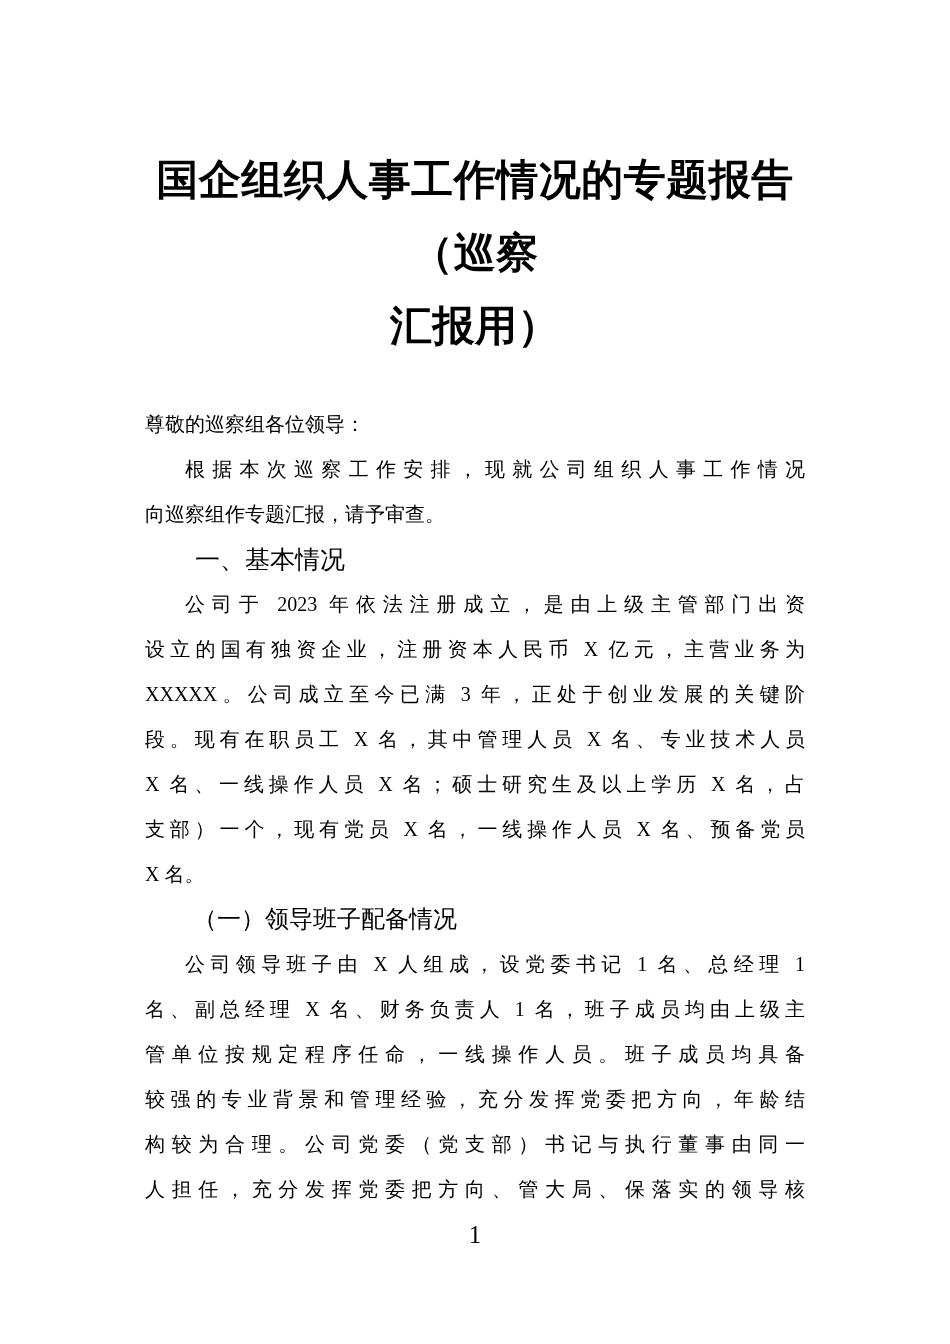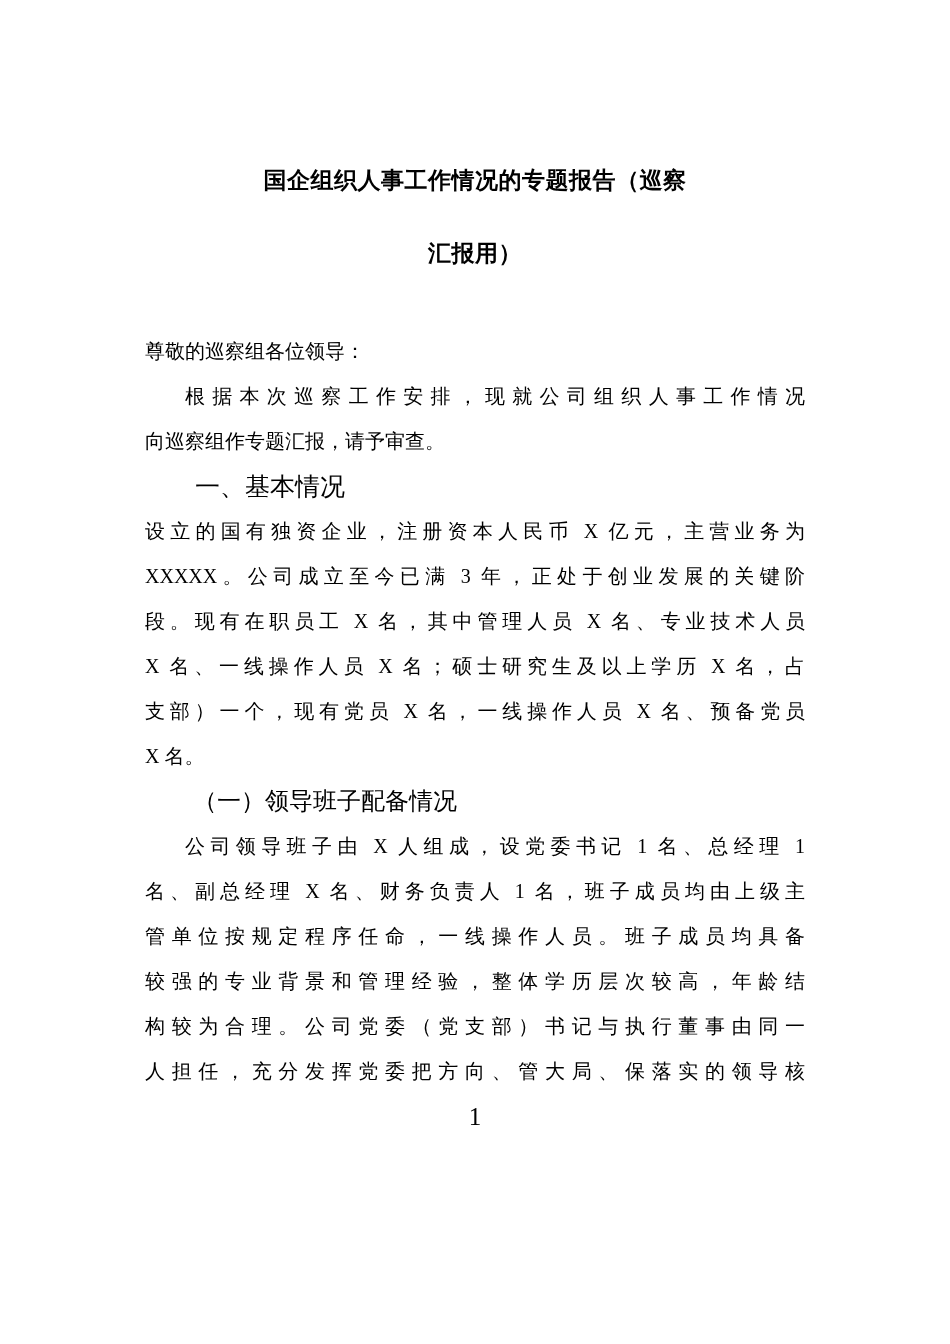--- a/index.html
+++ b/index.html
@@ -17,21 +17,21 @@
     overflow: hidden;
   }
   .content {
     position: absolute;
     left: 145px;
     top: 0;
     width: 660px;
   }
   .title {
     margin: 144px 0 39px 0;
-    font-size: 23px;
+    font-size: 42px;
     line-height: 73px;
     font-weight: bold;
     text-align: center;
     letter-spacing: 0.5px;
   }
   .title-line { display: block; }
   .line {
     font-size: 20px;
     line-height: 45px;
     white-space: normal;
@@ -66,29 +66,30 @@
   <div class="content">
     <h1 class="title">
       <span class="title-line">国企组织人事工作情况的专题报告（巡察</span>
       <span class="title-line">汇报用）</span>
     </h1>
     <div id="doc-body">
         <div class="line">尊敬的巡察组各位领导：</div>
         <div class="line full indent">根据本次巡察工作安排，现就公司组织人事工作情况</div>
         <div class="line">向巡察组作专题汇报，请予审查。</div>
         <div class="line h1">一、基本情况</div>
+        <div class="line full indent">公司于 2023 年依法注册成立，是由上级主管部门出资</div>
         <div class="line full">设立的国有独资企业，注册资本人民币 X 亿元，主营业务为</div>
         <div class="line full">XXXXX。公司成立至今已满 3 年，正处于创业发展的关键阶</div>
         <div class="line full">段。现有在职员工 X 名，其中管理人员 X 名、专业技术人员</div>
         <div class="line full">X 名、一线操作人员 X 名；硕士研究生及以上学历 X 名，占</div>
         <div class="line full">支部）一个，现有党员 X 名，一线操作人员 X 名、预备党员</div>
         <div class="line">X 名。</div>
         <div class="line h2">（一）领导班子配备情况</div>
         <div class="line full indent">公司领导班子由 X 人组成，设党委书记 1 名、总经理 1</div>
         <div class="line full">名、副总经理 X 名、财务负责人 1 名，班子成员均由上级主</div>
         <div class="line full">管单位按规定程序任命，一线操作人员。班子成员均具备</div>
-        <div class="line full">较强的专业背景和管理经验，整体学历层次较高，年龄结</div>
+        <div class="line full">较强的专业背景和管理经验，充分发挥党委把方向，年龄结</div>
         <div class="line full">构较为合理。公司党委（党支部）书记与执行董事由同一</div>
         <div class="line full">人担任，充分发挥党委把方向、管大局、保落实的领导核</div>
       </div>
     <div class="pagenum">1</div>
   </div>
 </div>
 
 </body></html>

